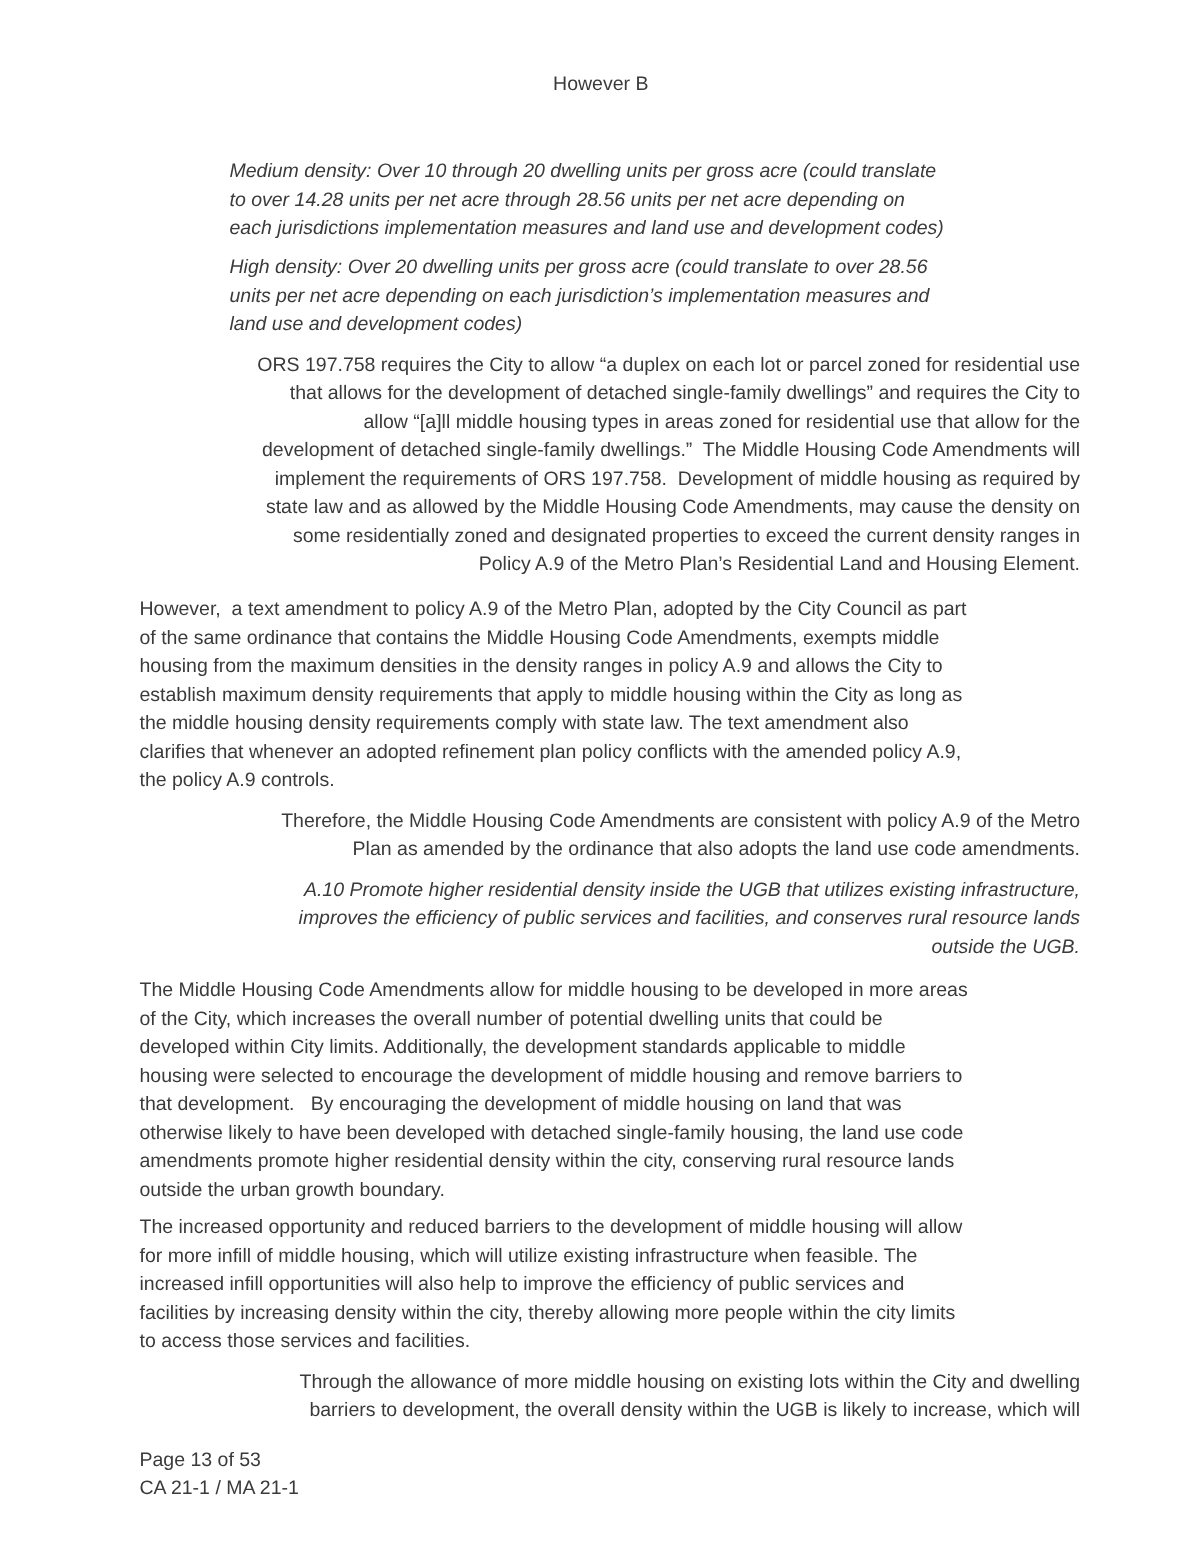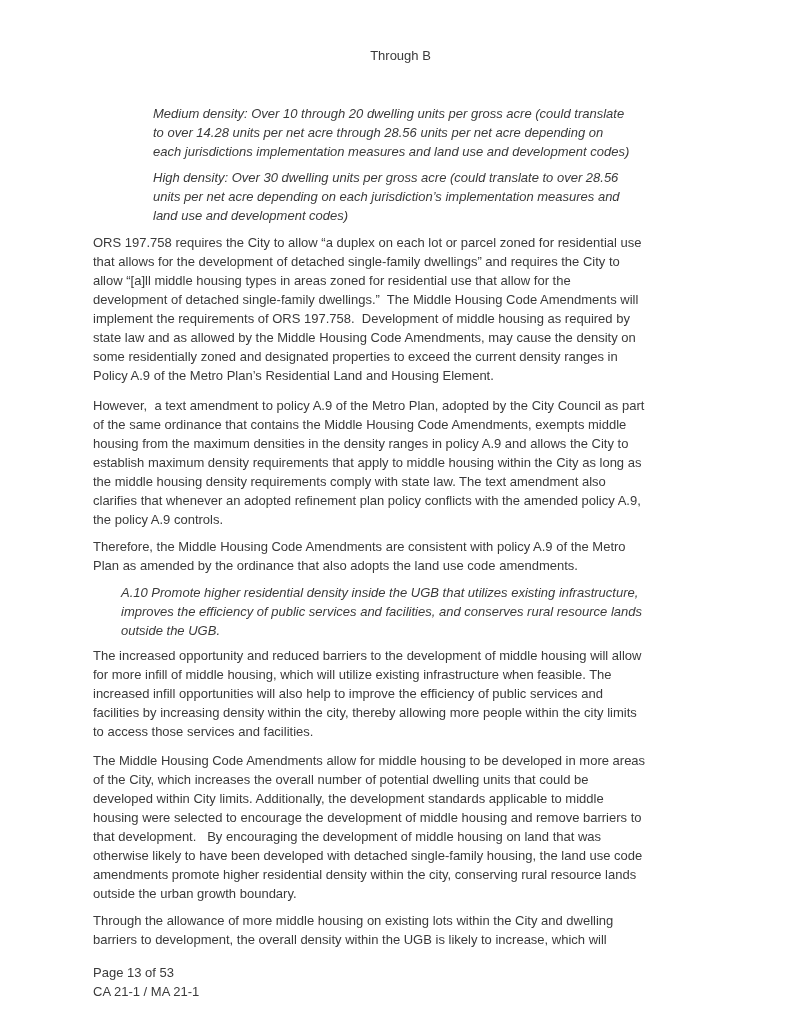--- a/index.html
+++ b/index.html
@@ -25,43 +25,43 @@
     margin:0;
     white-space:pre;
   }
   .quote{font-style:italic;}
   .quote.deep{margin-left:60px;}
   .quote.a10{margin-left:28px;}
   .mt39{margin-top:39px;}
   .mt14{margin-top:14px;}
   .mt11{margin-top:11px;}
   .mt10{margin-top:10px;}
-  .mt8{margin-top:8px;}
+  .mt8{margin-top:8px;text-align:right;}
   .mt7{margin-top:7px;}
   .mt6{margin-top:6px;}
   .footer{
     display:flex;
     justify-content:space-between;
     align-items:baseline;
     width:627px;
     flex-direction:column;
   }
 </style>
 </head>
 <body>
 
 <div class="page">
 
-  <p class="doc-title">Through B</p>
+  <p class="doc-title">However B</p>
 
   <p class="quote deep mt39">Medium density: Over 10 through 20 dwelling units per gross acre (could translate
 to over 14.28 units per net acre through 28.56 units per net acre depending on
 each jurisdictions implementation measures and land use and development codes)</p>
 
-  <p class="quote deep mt7">High density: Over 30 dwelling units per gross acre (could translate to over 28.56
+  <p class="quote deep mt7">High density: Over 20 dwelling units per gross acre (could translate to over 28.56
 units per net acre depending on each jurisdiction’s implementation measures and
 land use and development codes)</p>
 
   <p class="para mt8">ORS 197.758 requires the City to allow “a duplex on each lot or parcel zoned for residential use
 that allows for the development of detached single-family dwellings” and requires the City to
 allow “[a]ll middle housing types in areas zoned for residential use that allow for the
 development of detached single-family dwellings.”  The Middle Housing Code Amendments will
 implement the requirements of ORS 197.758.  Development of middle housing as required by
 state law and as allowed by the Middle Housing Code Amendments, may cause the density on
 some residentially zoned and designated properties to exceed the current density ranges in
@@ -75,34 +75,34 @@
 clarifies that whenever an adopted refinement plan policy conflicts with the amended policy A.9,
 the policy A.9 controls.</p>
 
   <p class="para mt8">Therefore, the Middle Housing Code Amendments are consistent with policy A.9 of the Metro
 Plan as amended by the ordinance that also adopts the land use code amendments.</p>
 
   <p class="quote a10 mt8">A.10 Promote higher residential density inside the UGB that utilizes existing infrastructure,
 improves the efficiency of public services and facilities, and conserves rural resource lands
 outside the UGB.</p>
 
-  <p class="para mt6">The increased opportunity and reduced barriers to the development of middle housing will allow
-for more infill of middle housing, which will utilize existing infrastructure when feasible. The
-increased infill opportunities will also help to improve the efficiency of public services and
-facilities by increasing density within the city, thereby allowing more people within the city limits
-to access those services and facilities.</p>
-
   <p class="para mt10">The Middle Housing Code Amendments allow for middle housing to be developed in more areas
 of the City, which increases the overall number of potential dwelling units that could be
 developed within City limits. Additionally, the development standards applicable to middle
 housing were selected to encourage the development of middle housing and remove barriers to
 that development.   By encouraging the development of middle housing on land that was
 otherwise likely to have been developed with detached single-family housing, the land use code
 amendments promote higher residential density within the city, conserving rural resource lands
 outside the urban growth boundary.</p>
+
+  <p class="para mt6">The increased opportunity and reduced barriers to the development of middle housing will allow
+for more infill of middle housing, which will utilize existing infrastructure when feasible. The
+increased infill opportunities will also help to improve the efficiency of public services and
+facilities by increasing density within the city, thereby allowing more people within the city limits
+to access those services and facilities.</p>
 
   <p class="para mt8">Through the allowance of more middle housing on existing lots within the City and dwelling
 barriers to development, the overall density within the UGB is likely to increase, which will</p>
 
   <div class="footer mt14">
     <span>Page 13 of 53</span>
     <span>CA 21-1 / MA 21-1</span>
   </div>
 
 </div>

